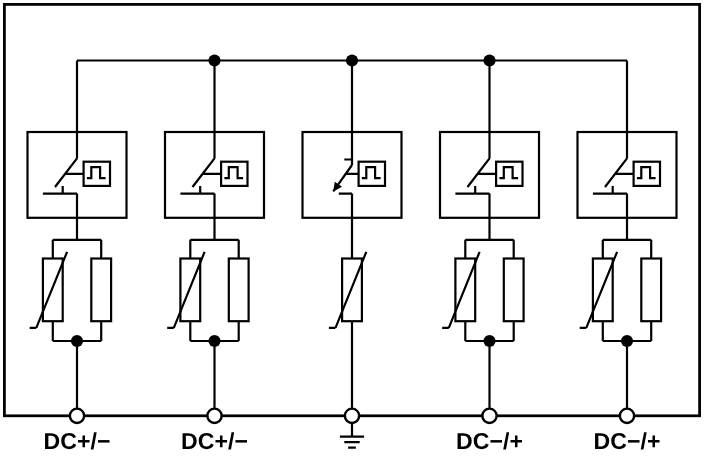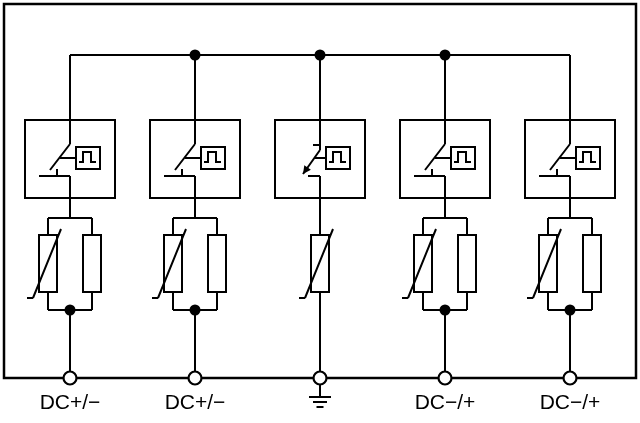--- a/index.html
+++ b/index.html
@@ -18,21 +18,21 @@
     position: absolute;
     left: 0;
     top: 0;
   }
   .tlabel {
     position: absolute;
     top: 390px;
     transform: translateX(-50%);
     font-family: "Liberation Sans", sans-serif;
     font-size: 21px;
-    font-weight: 400;
+    font-weight: 700;
     color: #000000;
     white-space: nowrap;
   }
 </style>
 </head>
 <body>
 
 <div class="canvas">
 
   <svg width="640" height="423" viewBox="0 0 640 423" stroke="#000000" fill="none" stroke-width="2">

